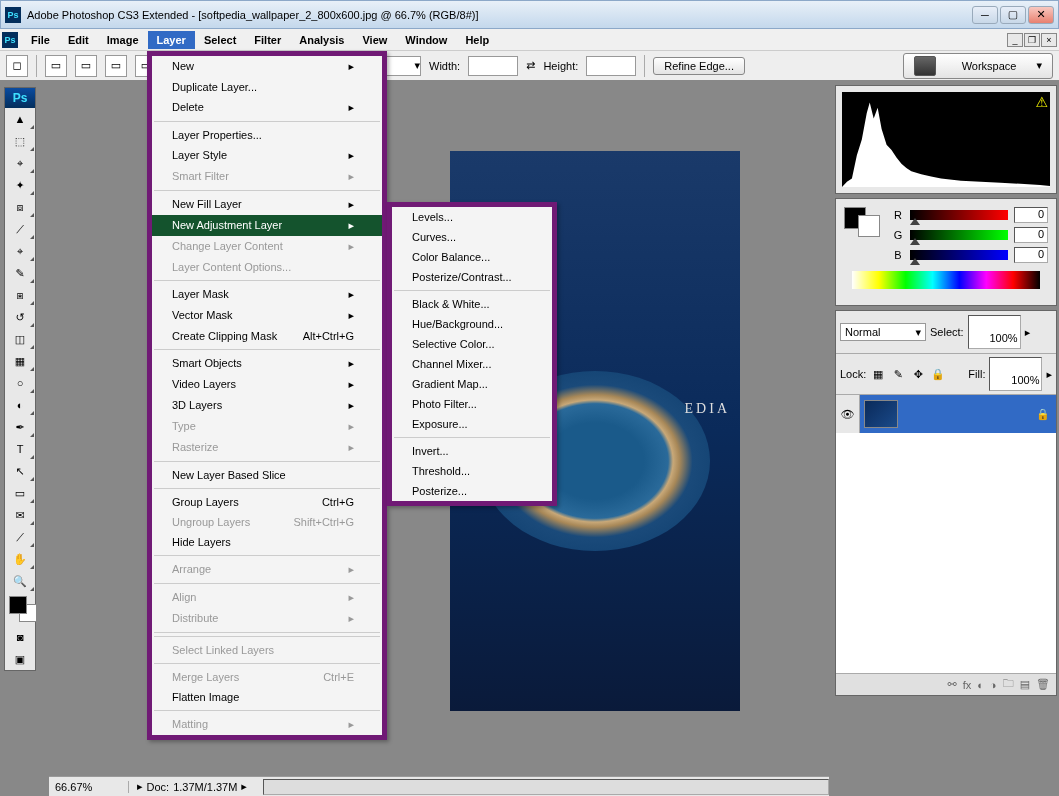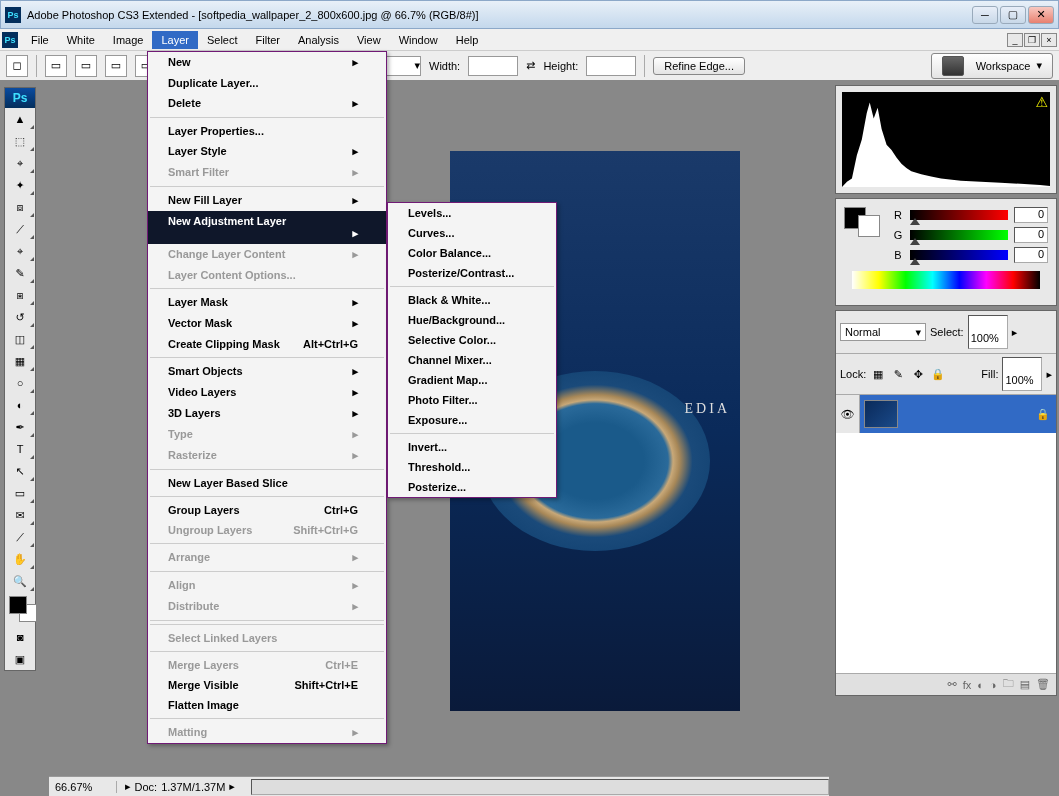--- a/index.html
+++ b/index.html
@@ -7,55 +7,55 @@
 
 .titlebar { height: 29px; background: linear-gradient(#e8f0f8, #c4d8ec); display: flex; align-items: center; padding: 0 4px; border: 1px solid #8ca8c8; }
 .titlebar-icon { width: 16px; height: 16px; background: #032e5c; color: #3ee0ff; display: flex; align-items: center; justify-content: center; font-size: 9px; font-weight: bold; margin-right: 6px; }
 .titlebar-text { flex: 1; color: #000; }
 .win-controls { display: flex; gap: 2px; }
 .win-btn { width: 26px; height: 18px; background: linear-gradient(#e8eef8, #c8d8e8); border: 1px solid #9ab; border-radius: 3px; display: flex; align-items: center; justify-content: center; cursor: pointer; }
 .win-btn.close { background: linear-gradient(#f8c8c0, #e88070); }
 
 .menubar { height: 22px; background: #f0f0f0; display: flex; align-items: center; padding: 0 2px; border-bottom: 1px solid #ccc; }
 .menubar .ps-icon { width: 16px; height: 16px; background: #032e5c; color: #3ee0ff; display: flex; align-items: center; justify-content: center; font-size: 9px; font-weight: bold; margin-right: 4px; }
-.menu-item { padding: 3px 9px; cursor: pointer; }
+.menu-item { padding: 3px 9px; cursor: pointer; font-weight: bold; }
 .menu-item.open { background: #316ac5; color: #fff; }
 .mdi-controls { margin-left: auto; display: flex; gap: 1px; }
 .mdi-btn { width: 16px; height: 14px; border: 1px solid #888; background: #e8e8e8; cursor: pointer; display:flex;align-items:center;justify-content:center;font-size:9px; }
 
 .optionbar { height: 30px; background: #eee; border-bottom: 1px solid #888; display: flex; align-items: center; padding: 0 6px; gap: 8px; }
 .opt-box { width: 22px; height: 22px; border: 1px solid #999; background: #fff; display:flex;align-items:center;justify-content:center; }
 .opt-sep { width:1px;height:22px;background:#aaa; }
 .opt-combo { width: 88px; height: 20px; border: 1px solid #999; background: #fff; display: flex; align-items: center; }
 .opt-label { color: #000; }
 .opt-input { width: 50px; height: 20px; border: 1px solid #999; background: #fff; }
 .refine-btn { padding: 2px 10px; border: 1px solid #888; background: linear-gradient(#fff,#e4e4e4); border-radius:3px; cursor:pointer; }
-.workspace-btn { margin-left: auto; padding: 2px 10px; border: 1px solid #888; background: linear-gradient(#fff,#e4e4e4); cursor:pointer; display:flex;gap:6px;align-items:center; border-radius:3px;}
+.workspace-btn { margin-left: auto; padding: 2px 10px; border: 1px solid #888; background: linear-gradient(#fff,#e4e4e4); cursor:pointer; display:flex;gap:20px;align-items:center; border-radius:3px;}
 .brush-icon{width:22px;height:20px;background:linear-gradient(#666,#333);border:1px solid #555;border-radius:2px;margin-right:6px;}
 
 .workspace { position: absolute; top: 81px; left: 0; right: 0; bottom: 0; background: #888; }
 
 .toolbox { position: absolute; left: 4px; top: 6px; width: 32px; background: #e8e8e8; border: 1px solid #666; }
 .toolbox-header { height: 20px; background: linear-gradient(#0a4ba0,#032e5c); color: #3ee0ff; display: flex; align-items: center; justify-content: center; font-weight: bold; font-size: 12px; }
 .tool { width: 30px; height: 22px; display: flex; align-items: center; justify-content: center; cursor: pointer; position: relative; }
 .tool-tri { position: absolute; right: 1px; bottom: 1px; width: 0; height: 0; border-right: 4px solid #555; border-top: 4px solid transparent; }
 .swatches { padding: 4px; }
 .swatch-fg { width: 18px; height: 18px; background: #000; border: 1px solid #888; position: relative; z-index: 2; }
 .swatch-bg { width: 18px; height: 18px; background: #fff; border: 1px solid #888; position: relative; margin-top: -10px; margin-left: 10px; }
 
 .canvas-tab { position: absolute; left: 50px; top: 0; right: 230px; bottom: 20px; background: #888; }
 .status-strip { position: absolute; bottom: 0; left: 49px; height: 20px; right: 230px; background: #e8e8e8; border-top: 1px solid #999; display: flex; align-items: center; }
-.status-zoom { width: 68px; padding: 0 6px; border-right: 1px solid #aaa; }
+.status-zoom { width: 80px; padding: 0 6px; border-right: 1px solid #aaa; }
 .status-doc { padding: 0 8px; display: flex; gap: 4px; align-items: center; }
 .scroll-h { flex: 1; height: 16px; background: #ddd; border: 1px inset #aaa; margin-left: 8px; }
 
-.dropdown { position: absolute; background: #f4f4f4; border: 1px solid #701a75; box-shadow: 2px 2px 4px rgba(0,0,0,0.3); z-index: 100; font-weight: bold; }
+.dropdown { position: absolute; background: #f4f4f4; border: 5px solid #701a75; box-shadow: 2px 2px 4px rgba(0,0,0,0.3); z-index: 100; }
 .dd-item { padding: 4px 28px 4px 20px; cursor: pointer; display: flex; color: #000; white-space:nowrap; }
 .dd-item.disabled { color: #999; }
-.dd-item.highlight { background: #0f172a; color: #fff; flex-direction: column; }
+.dd-item.highlight { background: #14532d; color: #fff; }
 .dd-item .shortcut { margin-left: auto; padding-left: 20px; }
 .dd-item .arrow { margin-left: auto; padding-left: 20px; }
 .dd-sep { height: 1px; background: #ccc; margin: 3px 2px; }
 .dropdown.main { left: 147px; top: 51px; width: 240px; }
 .dropdown.sub { left: 387px; top: 202px; width: 170px; }
 
 .panels { position: absolute; right: 2px; top: 4px; width: 222px; }
 .panel { background: #e8e8e8; border: 1px solid #666; margin-bottom: 4px; }
 .histogram { height: 95px; background: #000; margin: 6px; position: relative; overflow: hidden; }
 .histo-warn { position: absolute; right: 2px; top: 2px; color: #ff0; font-size: 14px; }
@@ -70,21 +70,21 @@
 .slider-b { background: linear-gradient(to right, #000, #00f); }
 .slider-thumb { position: absolute; left: 0; top: 8px; width: 0; height: 0; border-left: 5px solid transparent; border-right: 5px solid transparent; border-bottom: 7px solid #444; }
 .color-val { width: 34px; height: 16px; border: 1px inset #aaa; background: #fff; text-align: right; padding: 0 3px; }
 .spectrum { height: 18px; background: linear-gradient(to right, #fff, #ff0, #0f0, #0ff, #00f, #f0f, #f00, #000); margin: 4px 8px 8px; }
 .color-sw { display: flex; gap: 0; margin-bottom: 6px; }
 .csw { width: 22px; height: 22px; border: 1px solid #888; }
 
 .layer-panel { }
 .layer-opts { padding: 4px; display: flex; align-items: center; gap: 4px; border-bottom: 1px solid #aaa; }
 .blend-combo { width: 86px; height: 18px; border: 1px solid #999; background: #fff; display:flex;align-items:center;padding:0 4px; }
-.opac-input { width: 40px; height: 16px; border: 1px inset #aaa; background: #fff; text-align:left; padding:16px 2px; }
+.opac-input { width: 53px; height: 16px; border: 1px inset #aaa; background: #fff; text-align:right; padding:16px 2px; }
 .lock-row { padding: 3px 4px; display: flex; align-items: center; gap: 4px; border-bottom: 1px solid #aaa; }
 .lock-icon { width: 16px; height: 16px; display:flex;align-items:center;justify-content:center; cursor:pointer; }
 .layer-list { height: 278px; background: #fff; overflow: auto; }
 .layer-row { display: flex; align-items: center; height: 38px; background: #316ac5; color: #fff; }
 .layer-eye { width: 24px; height: 38px; background: #e8e8e8; display:flex;align-items:center;justify-content:center; border-right:1px solid #aaa; color:#000; }
 .layer-thumb { width: 34px; height: 28px; margin: 0 4px; border: 1px solid #888; background: linear-gradient(135deg,#0a2a5a,#1a4a8a); }
 .layer-name { font-style: italic; flex: 1; margin-top: 48px; }
 .layer-lock { margin-right: 6px; color:#fff; }
 .layer-footer { height: 22px; background: #e0e0e0; border-top: 1px solid #aaa; display: flex; justify-content: flex-end; align-items: center; gap: 6px; padding: 0 6px; }
 .lf-icon { cursor: pointer; color:#666; }
@@ -103,21 +103,21 @@
     <div class="win-btn">─</div>
     <div class="win-btn">▢</div>
     <div class="win-btn close">✕</div>
   </div>
 </div>
 
 <div class="menubar">
   <div class="ps-icon">Ps</div>
   <div id="menubar-items" style="display: flex;">
       <div class="menu-item">File</div>
-      <div class="menu-item">White</div>
+      <div class="menu-item">Edit</div>
       <div class="menu-item">Image</div>
       <div class="menu-item open">Layer</div>
       <div class="menu-item">Select</div>
       <div class="menu-item">Filter</div>
       <div class="menu-item">Analysis</div>
       <div class="menu-item">View</div>
       <div class="menu-item">Window</div>
       <div class="menu-item">Help</div>
     </div>
   <div class="mdi-controls">
@@ -370,20 +370,23 @@
     </div>
     <div class="dd-sep"></div>
     <div class="dd-item">
       <span>Group Layers</span>
       <span class="shortcut">Ctrl+G</span>
     </div>
     <div class="dd-item disabled">
       <span>Ungroup Layers</span>
       <span class="shortcut">Shift+Ctrl+G</span>
     </div>
+    <div class="dd-item">
+      <span>Hide Layers</span>
+    </div>
     <div class="dd-sep"></div>
     <div class="dd-item disabled">
       <span>Arrange</span>
       <span class="arrow">▸</span>
     </div>
     <div class="dd-sep"></div>
     <div class="dd-item disabled">
       <span>Align</span>
       <span class="arrow">▸</span>
     </div>
@@ -395,24 +398,20 @@
     <div class="dd-sep"></div>
     <div class="dd-item disabled">
       <span>Select Linked Layers</span>
     </div>
     <div class="dd-sep"></div>
     <div class="dd-item disabled">
       <span>Merge Layers</span>
       <span class="shortcut">Ctrl+E</span>
     </div>
     <div class="dd-item">
-      <span>Merge Visible</span>
-      <span class="shortcut">Shift+Ctrl+E</span>
-    </div>
-    <div class="dd-item">
       <span>Flatten Image</span>
     </div>
     <div class="dd-sep"></div>
     <div class="dd-item disabled">
       <span>Matting</span>
       <span class="arrow">▸</span>
     </div>
   </div>
 
 <div class="dropdown sub" id="adj-dropdown">

